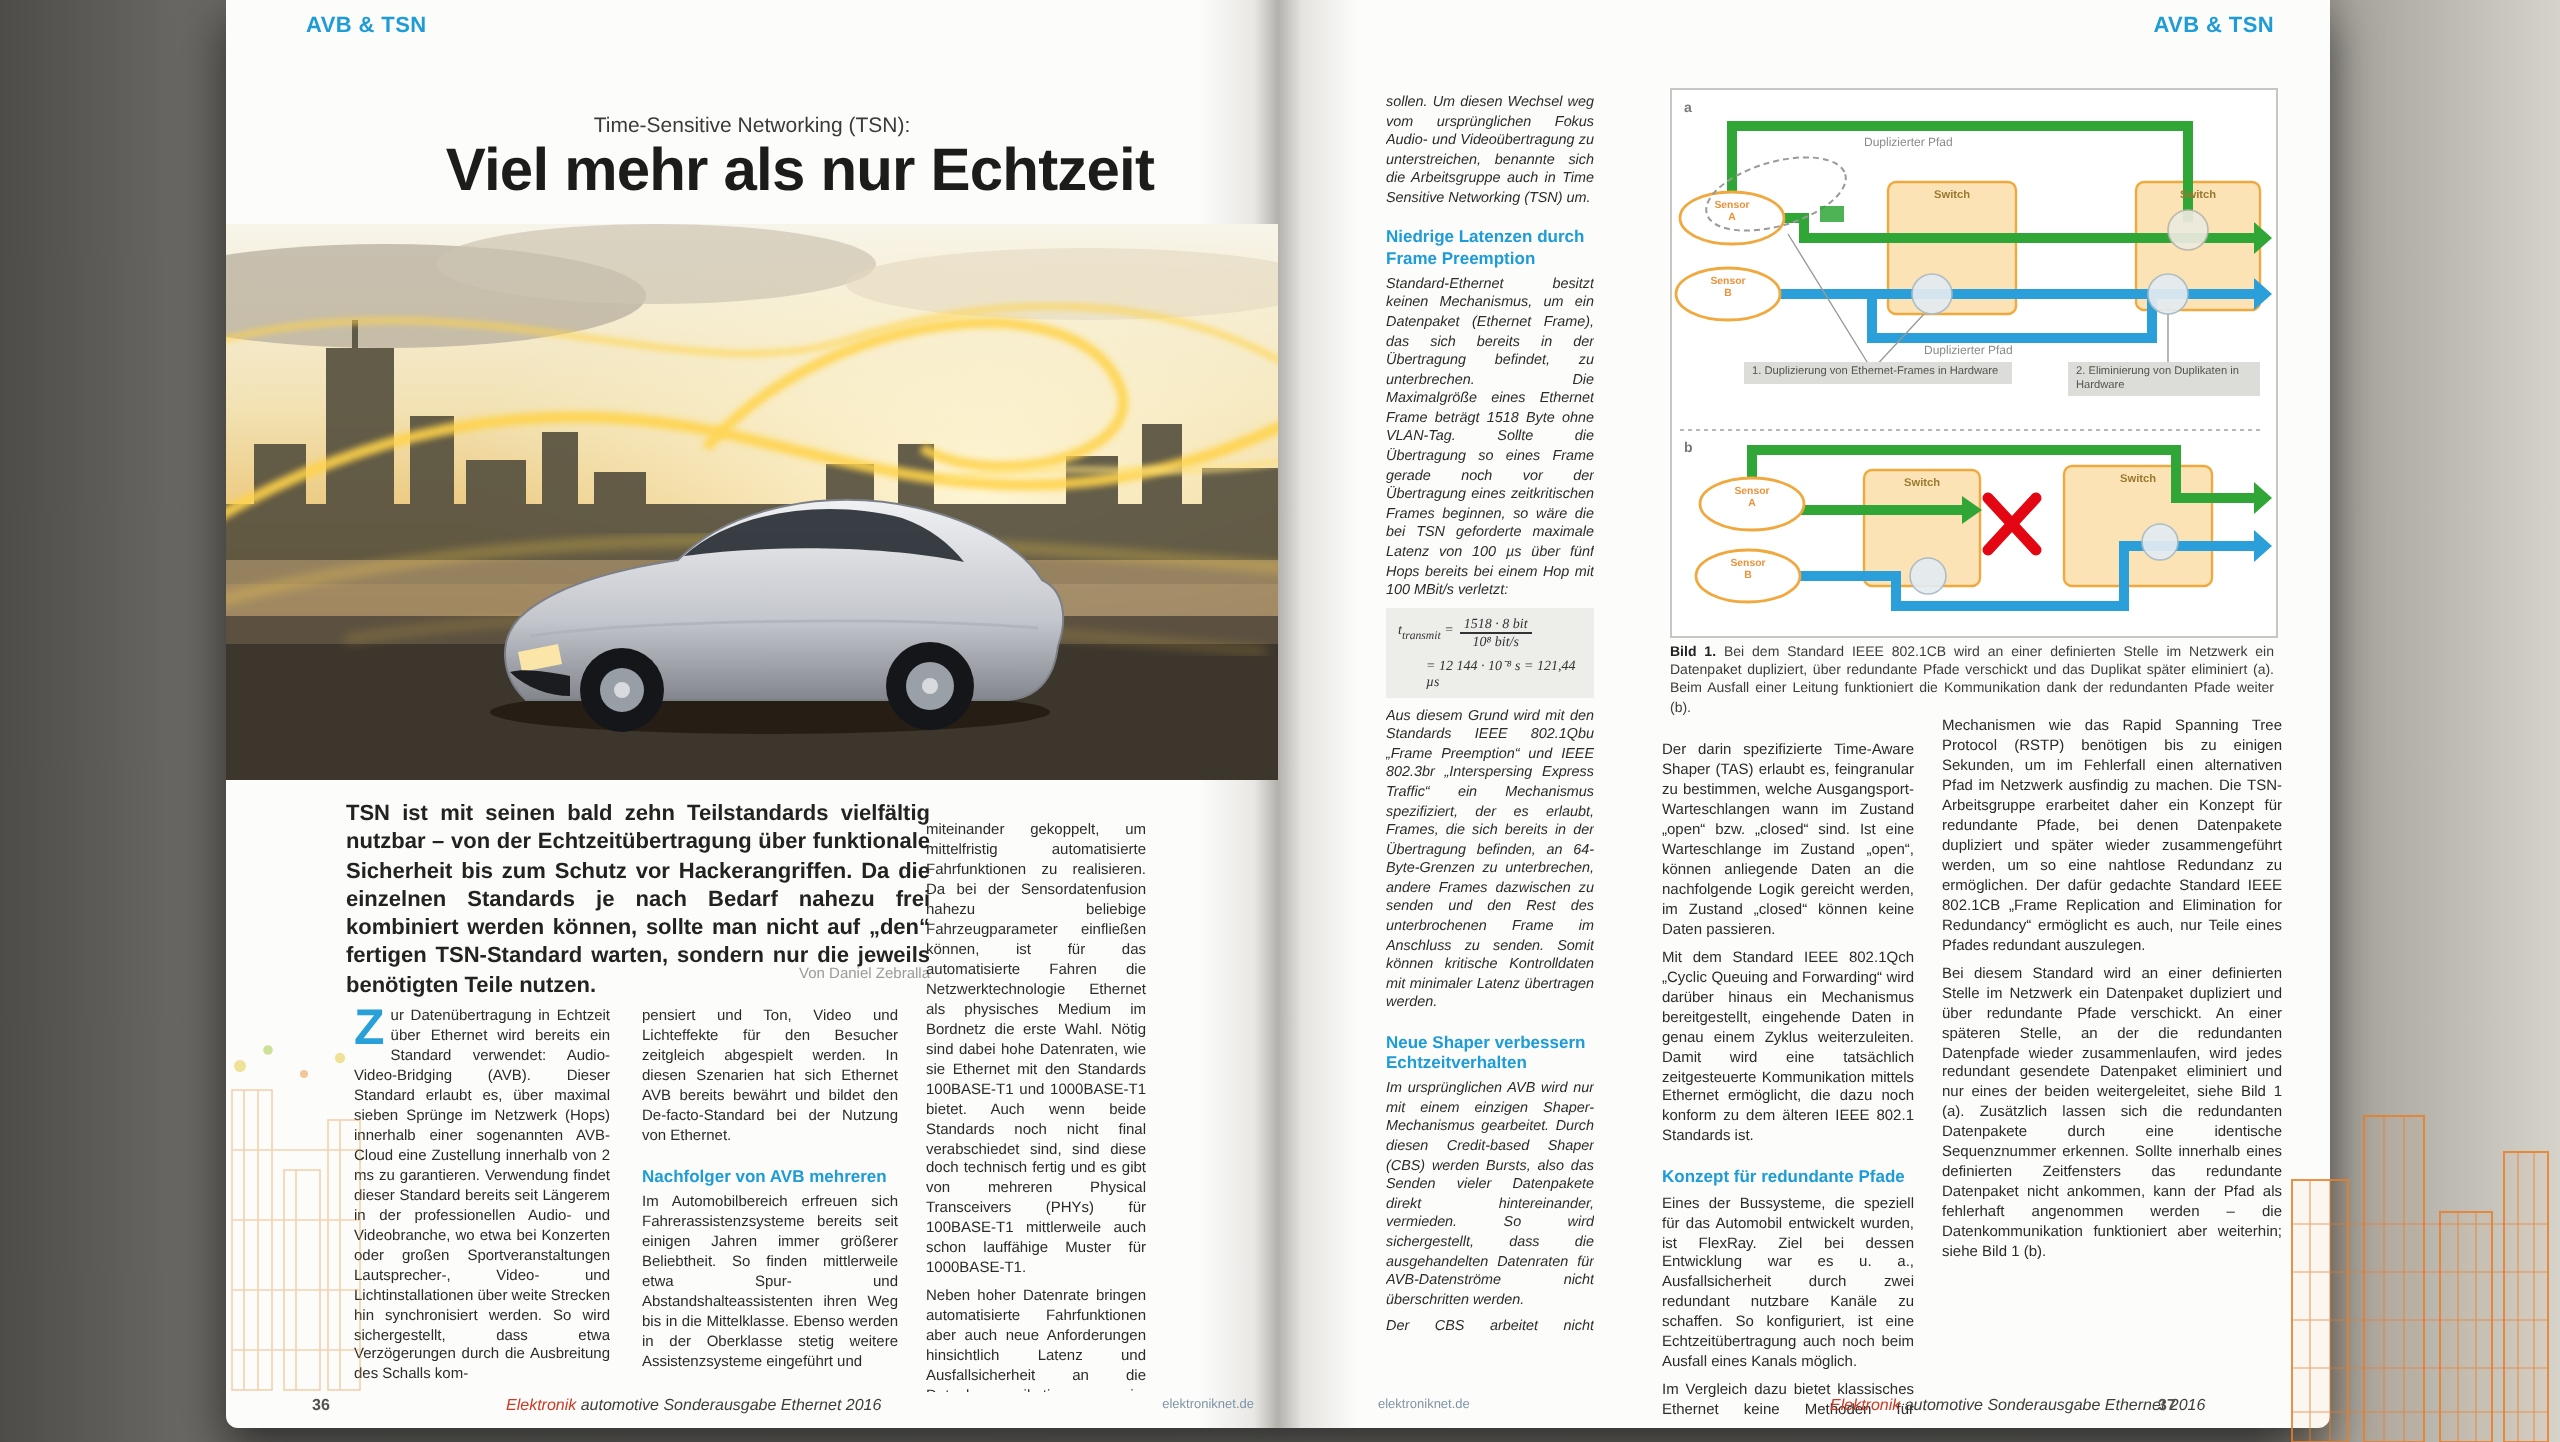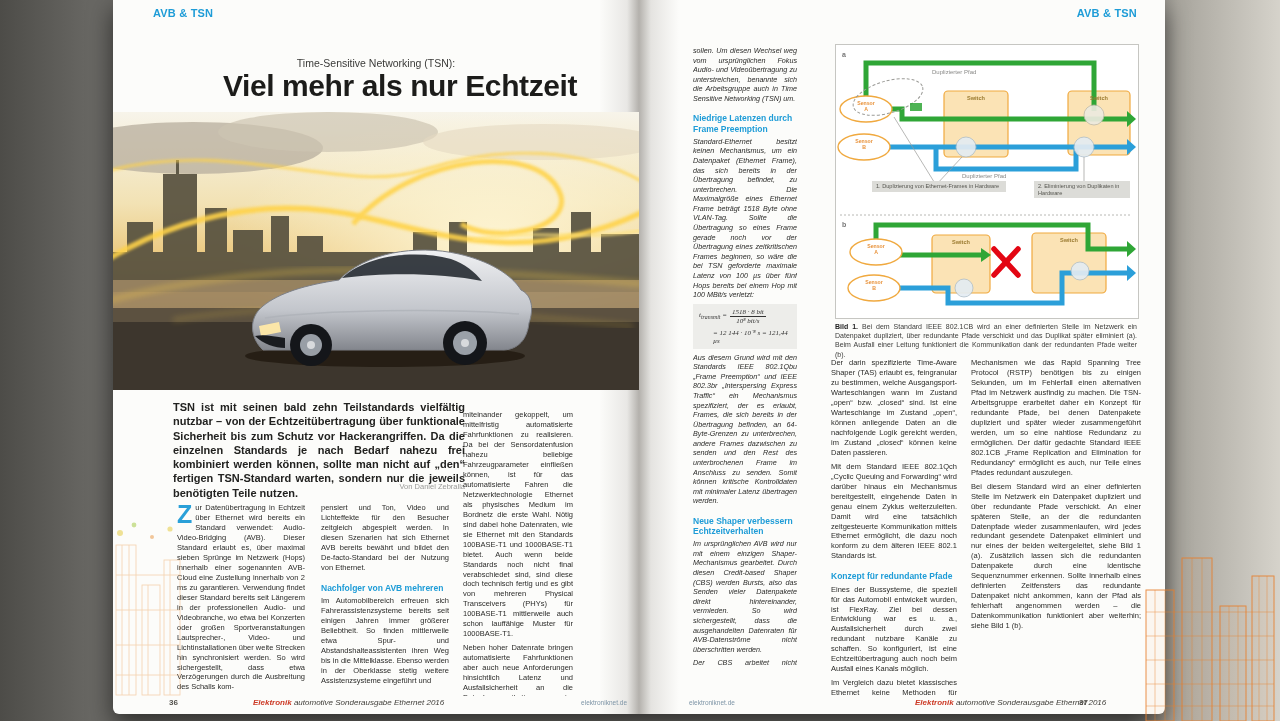--- a/index.html
+++ b/index.html
@@ -24,21 +24,21 @@
     text-align:justify;line-height:1.3;color:#222220;}
   .byline{position:absolute;left:60px;top:482px;width:292px;text-align:right;font-size:7.5px;color:#9a9a98;}
   .col{position:absolute;overflow:hidden;}
   .col p{margin:0 0 4px;font-size:7.5px;line-height:1.33;text-align:justify;color:#2b2b29;}
   .col h3{margin:10px 0 3px;font-size:8.5px;line-height:1.2;color:#1e9cd7;font-weight:bold;}
   .lcol-a{left:64px;top:503px;width:128px;height:193px;}
   .lcol-b{left:208px;top:503px;width:128px;height:193px;}
   .lcol-c{left:350px;top:410px;width:110px;height:286px;}
   .rcol-1{left:54px;top:46px;width:104px;height:620px;}
   .rcol-1 p{font-size:7.2px;font-style:italic;}
-  .rcol-2{left:192px;top:358px;width:126px;height:338px;}
+  .rcol-2{left:192px;top:370px;width:126px;height:338px;}
   .rcol-3{left:332px;top:358px;width:170px;height:338px;}
   .dropcap{float:left;font-size:25px;line-height:20px;font-weight:bold;color:#2aa0d8;margin:1px 3px 0 0;}
   .formula{margin:4px 0;background:#ededea;padding:4px 6px;font-size:7px;color:#333;
     font-family:"Liberation Serif", serif;font-style:italic;}
   .f-row{display:flex;align-items:center;gap:3px;}
   .f-frac{display:inline-flex;flex-direction:column;text-align:center;}
   .f-num{border-bottom:.7px solid #333;padding:0 2px;}
   .f-res{margin-top:3px;padding-left:14px;}
   
   .figure{position:absolute;left:196px;top:44px;width:302px;height:273px;border:1px solid #c6c6c2;background:#fff;}
@@ -47,21 +47,21 @@
   .sensor-label{position:absolute;text-align:center;font-size:5.2px;line-height:1.15;color:#e8923a;font-weight:bold;}
   .switch-label{position:absolute;text-align:center;font-size:5.6px;color:#9a7a30;font-weight:bold;}
   .note-box{position:absolute;background:#dcdcd8;color:#55554f;font-size:5.6px;line-height:1.18;
     padding:2px 4px;box-sizing:border-box;}
   .caption{position:absolute;left:196px;top:322px;width:302px;font-size:7px;line-height:1.32;
     color:#3c3c3a;text-align:justify;}
   .caption b{color:#222;}
   
   .pgnum{position:absolute;top:698px;font-size:8px;font-weight:bold;color:#55534e;}
   .mag-line{position:absolute;top:698px;font-size:8px;color:#3f3d38;font-style:italic;}
-  .mag-name{color:#cc3a26;font-weight:bold;}
+  .mag-name{color:#cc3a26;font-weight:normal;}
   .site{position:absolute;top:699px;font-size:6.5px;color:#7d94a6;}
   .deco{position:absolute;pointer-events:none;}
 </style>
 </head>
 <body>
 
 <div class="canvas">
   <div class="spread">
     <div class="spine"></div>
 
@@ -161,21 +161,21 @@
       <div class="col lcol-b">
           <p>pensiert und Ton, Video und Lichteffekte für den Besucher zeitgleich abgespielt werden. In diesen Szenarien hat sich Ethernet AVB bereits bewährt und bildet den De-facto-Standard bei der Nutzung von Ethernet.</p>
           <h3>Nachfolger von AVB mehreren</h3>
           <p>Im Automobilbereich erfreuen sich Fahrerassistenzsysteme bereits seit einigen Jahren immer größerer Beliebtheit. So finden mittlerweile etwa Spur- und Abstandshalteassistenten ihren Weg bis in die Mittelklasse. Ebenso werden in der Oberklasse stetig weitere Assistenzsysteme eingeführt und</p>
         </div>
       <div class="col lcol-c">
           <p>miteinander gekoppelt, um mittelfristig automatisierte Fahrfunktionen zu realisieren. Da bei der Sensordatenfusion nahezu beliebige Fahrzeugparameter einfließen können, ist für das automatisierte Fahren die Netzwerktechnologie Ethernet als physisches Medium im Bordnetz die erste Wahl. Nötig sind dabei hohe Datenraten, wie sie Ethernet mit den Standards 100BASE-T1 und 1000BASE-T1 bietet. Auch wenn beide Standards noch nicht final verabschiedet sind, sind diese doch technisch fertig und es gibt von mehreren Physical Transceivers (PHYs) für 100BASE-T1 mittlerweile auch schon lauffähige Muster für 1000BASE-T1.</p>
           <p>Neben hoher Datenrate bringen automatisierte Fahrfunktionen aber auch neue Anforderungen hinsichtlich Latenz und Ausfallsicherheit an die Datenkommunikation im Fahrzeug. Die AVB-Arbeitsgruppe hat daher neben dem Bereich der Industrieautomatisierung auch die Automobilindustrie mit einbezogen und Projekte aufgelegt, die diese neuen Anforderungen abdecken</p>
         </div>
 
-      <div class="pgnum" style="left:56px;">36</div>
+      <div class="pgnum" style="left:43px;">36</div>
       <div class="mag-line" style="left:140px;"><span class="mag-name">Elektronik</span><span> automotive Sonderausgabe Ethernet 2016</span></div>
       <div class="site" style="left:418px;width:96px;text-align:right;">elektroniknet.de</div>
     </div>
 
     <div class="page page-right">
       <div class="section-tag tag-right">AVB &amp; TSN</div>
 
       <div class="col rcol-1">
         <div>
             <p>sollen. Um diesen Wechsel weg vom ursprünglichen Fokus Audio- und Videoübertragung zu unterstreichen, benannte sich die Arbeitsgruppe auch in Time Sensitive Networking (TSN) um.</p>

